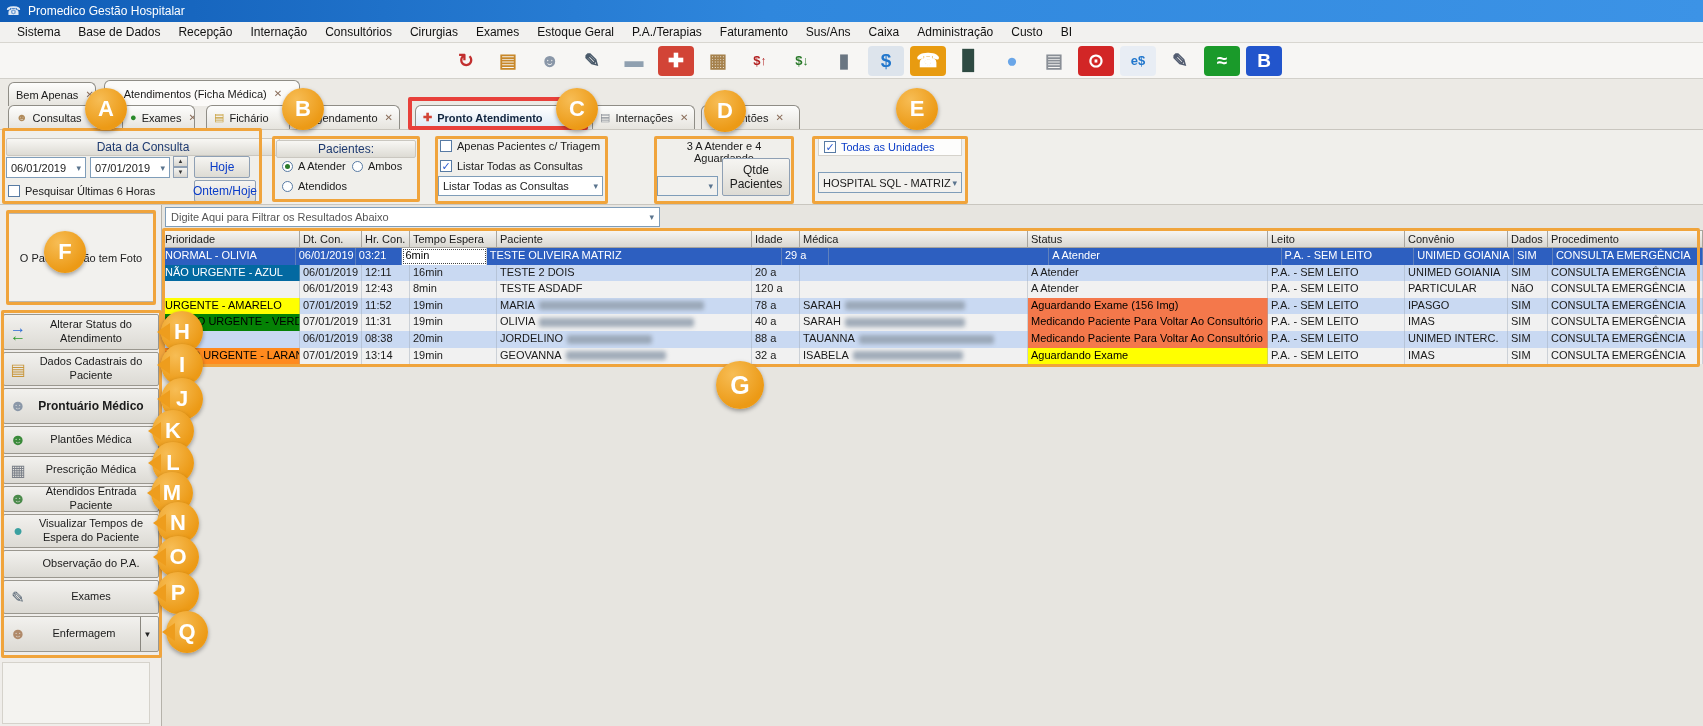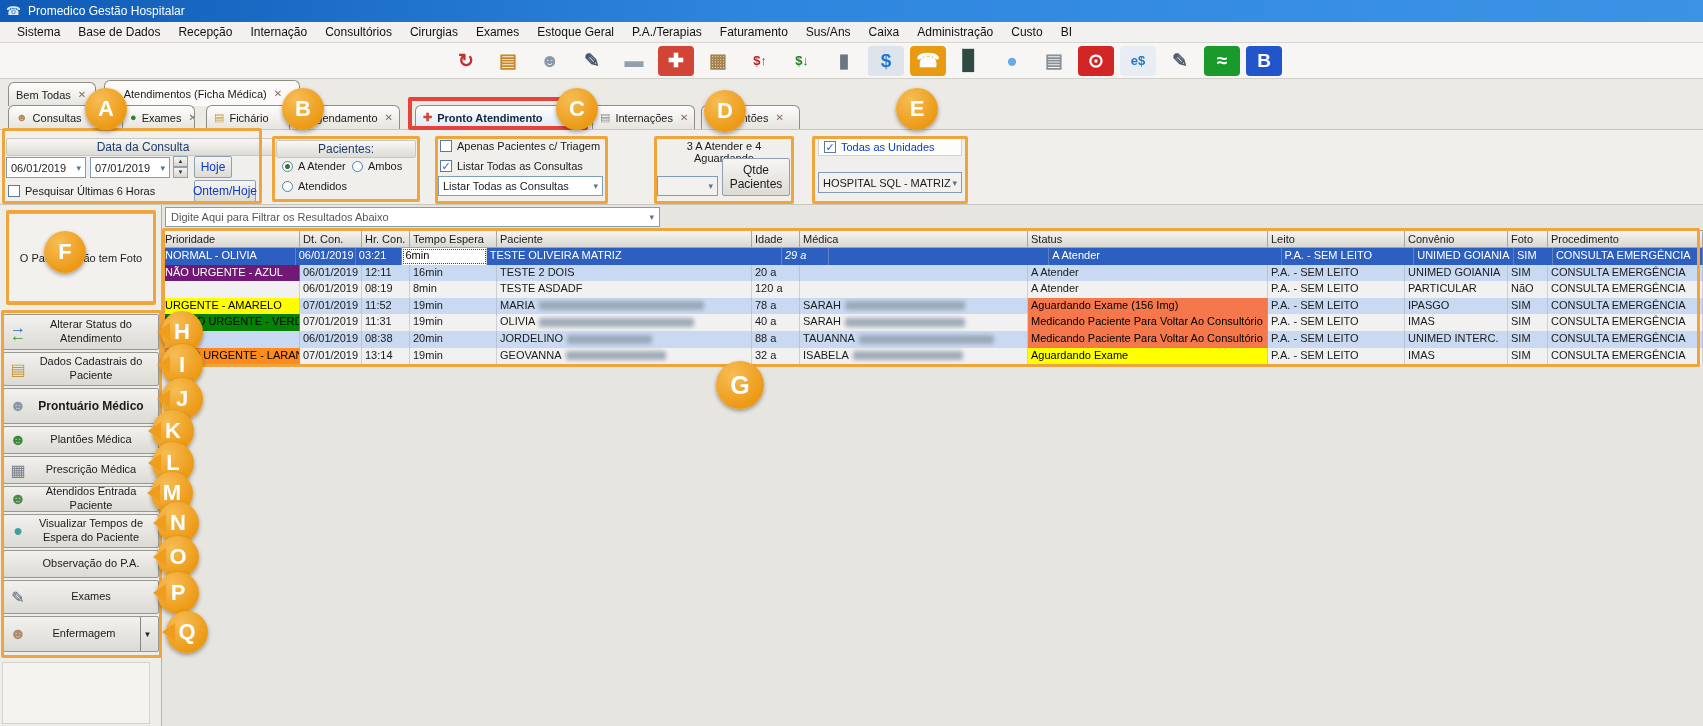--- a/index.html
+++ b/index.html
@@ -143,21 +143,21 @@
       <div class="tool" style="color: rgb(138, 143, 150); background: transparent;">▤</div>
       <div class="tool" style="color: rgb(255, 255, 255); background: rgb(210, 38, 38);">⊙</div>
       <div class="tool small-text" style="color: rgb(34, 119, 204); background: rgb(232, 237, 244);">e$</div>
       <div class="tool" style="color: rgb(82, 92, 112); background: transparent;">✎</div>
       <div class="tool" style="color: rgb(255, 255, 255); background: rgb(26, 154, 42);">≈</div>
       <div class="tool" style="color: rgb(255, 255, 255); background: rgb(34, 85, 204);">B</div>
     </div>
 
   <div class="tabband1" id="tabband1">
       <div class="tab" style="left: 8px; width: 88px;">
-        <span>Bem Todas</span>
+        <span>Bem Apenas</span>
         <span class="x">✕</span>
       </div>
       <div class="tab active1" style="left: 104px; width: 196px;">
         <span class="ticon" style="color: rgb(42, 160, 90);">●</span>
         <span>Atendimentos (Ficha Médica)</span>
         <span class="x">✕</span>
       </div>
     </div>
   <div class="tabband2" id="tabband2">
       <div class="tab" style="left: 8px; width: 104px;">
@@ -204,21 +204,21 @@
       <span class="arrow">▾</span>
     </div>
     <div class="field" style="left:90px; top:27px; width:80px; height:21px;">
       <span>07/01/2019</span>
       <span class="arrow">▾</span>
     </div>
     <div class="spinner" style="left:173px; top:26px;">
       <span>▲</span>
       <span>▼</span>
     </div>
-    <div class="btn link" style="left:194px; top:26px; width:38px; height:22px;">Hoje</div>
+    <div class="btn link" style="left:194px; top:26px; width:56px; height:22px;">Hoje</div>
     <div class="btn link" style="left:194px; top:50px; width:62px; height:22px;">Ontem/Hoje</div>
     <div class="cbrow" style="left:8px; top:55px;">
       <span class="cb"></span>
       <span>Pesquisar Últimas 6 Horas</span>
     </div>
 
     <div class="gtitle" style="left:276px; top:10px; width:140px;">Pacientes:</div>
     <div class="cbrow" style="left:282px; top:30px;">
       <span class="radio on"></span>
       <span>A Atender</span>
@@ -329,55 +329,55 @@
         <div class="hc" style="width: 138px;">Prioridade</div>
         <div class="hc" style="width: 62px;">Dt. Con.</div>
         <div class="hc" style="width: 48px;">Hr. Con.</div>
         <div class="hc" style="width: 87px;">Tempo Espera</div>
         <div class="hc" style="width: 255px;">Paciente</div>
         <div class="hc" style="width: 48px;">Idade</div>
         <div class="hc" style="width: 228px;">Médica</div>
         <div class="hc" style="width: 240px;">Status</div>
         <div class="hc" style="width: 137px;">Leito</div>
         <div class="hc" style="width: 103px;">Convênio</div>
-        <div class="hc" style="width: 40px;">Foto</div>
+        <div class="hc" style="width: 40px;">Dados</div>
         <div class="hc" style="width: 155px;">Procedimento</div>
       </div>
       <div class="gr selected">
         <div class="gc" style="width: 138px;">NORMAL - OLIVIA</div>
         <div class="gc" style="width: 62px;">06/01/2019</div>
         <div class="gc" style="width: 48px;">03:21</div>
         <div class="gc focus" style="width: 87px;">6min</div>
         <div class="gc" style="width: 305px;">TESTE OLIVEIRA MATRIZ</div>
-        <div class="gc" style="width: 48px; font-style: italic;">29 a</div>
+        <div class="gc" style="width: 48px;">29 a</div>
         <div class="gc" style="width: 228px;"></div>
         <div class="gc" style="width: 240px;">A Atender</div>
         <div class="gc" style="width: 137px;">P.A. - SEM LEITO</div>
         <div class="gc" style="width: 103px;">UNIMED GOIANIA</div>
         <div class="gc" style="width: 40px;">SIM</div>
         <div class="gc" style="width: 155px;">CONSULTA EMERGÊNCIA</div>
       </div>
       <div class="gr zebra">
-        <div class="gc" style="width: 138px; background: #701a75; color: rgb(255, 255, 255);">NÃO URGENTE - AZUL</div>
+        <div class="gc" style="width: 138px; background: #0369a1; color: rgb(255, 255, 255);">NÃO URGENTE - AZUL</div>
         <div class="gc" style="width: 62px;">06/01/2019</div>
         <div class="gc" style="width: 48px;">12:11</div>
         <div class="gc" style="width: 87px;">16min</div>
         <div class="gc" style="width: 255px;">TESTE 2 DOIS</div>
         <div class="gc" style="width: 48px;">20 a</div>
         <div class="gc" style="width: 228px;"></div>
         <div class="gc" style="width: 240px;">A Atender</div>
         <div class="gc" style="width: 137px;">P.A. - SEM LEITO</div>
         <div class="gc" style="width: 103px;">UNIMED GOIANIA</div>
         <div class="gc" style="width: 40px;">SIM</div>
         <div class="gc" style="width: 155px;">CONSULTA EMERGÊNCIA</div>
       </div>
       <div class="gr">
         <div class="gc" style="width: 138px;"></div>
         <div class="gc" style="width: 62px;">06/01/2019</div>
-        <div class="gc" style="width: 48px;">08:19</div>
+        <div class="gc" style="width: 48px;">12:43</div>
         <div class="gc" style="width: 87px;">8min</div>
         <div class="gc" style="width: 255px;">TESTE ASDADF</div>
         <div class="gc" style="width: 48px;">120 a</div>
         <div class="gc" style="width: 228px;"></div>
         <div class="gc" style="width: 240px;">A Atender</div>
         <div class="gc" style="width: 137px;">P.A. - SEM LEITO</div>
         <div class="gc" style="width: 103px;">PARTICULAR</div>
         <div class="gc" style="width: 40px;">NãO</div>
         <div class="gc" style="width: 155px;">CONSULTA EMERGÊNCIA</div>
       </div>

